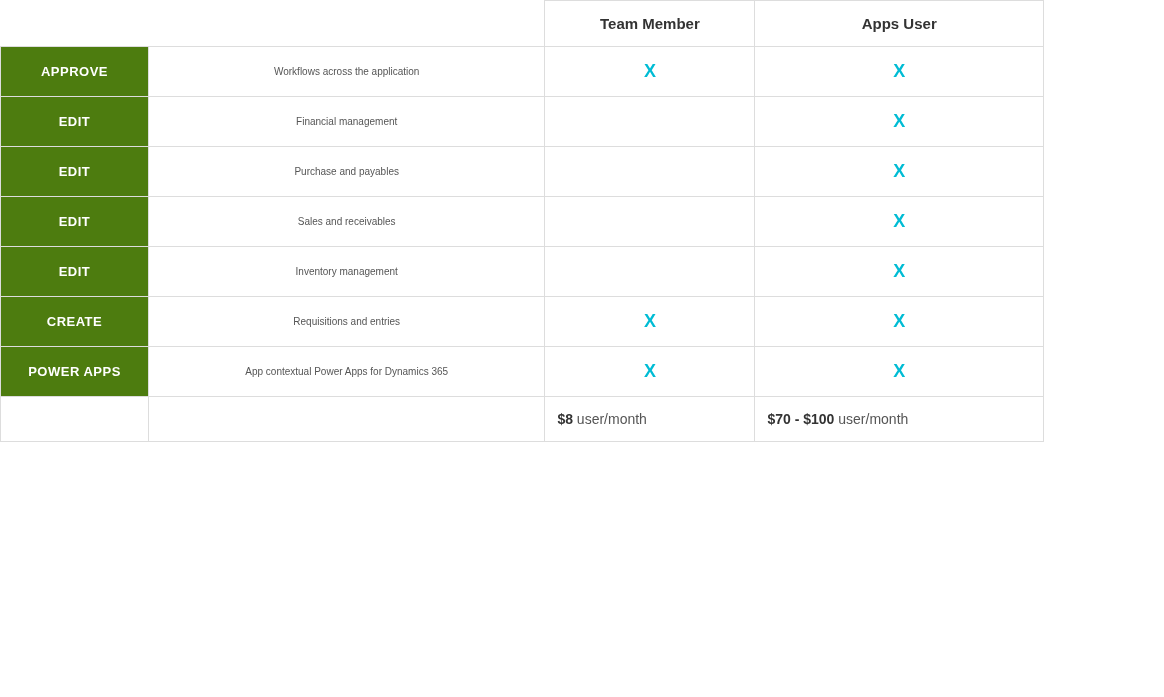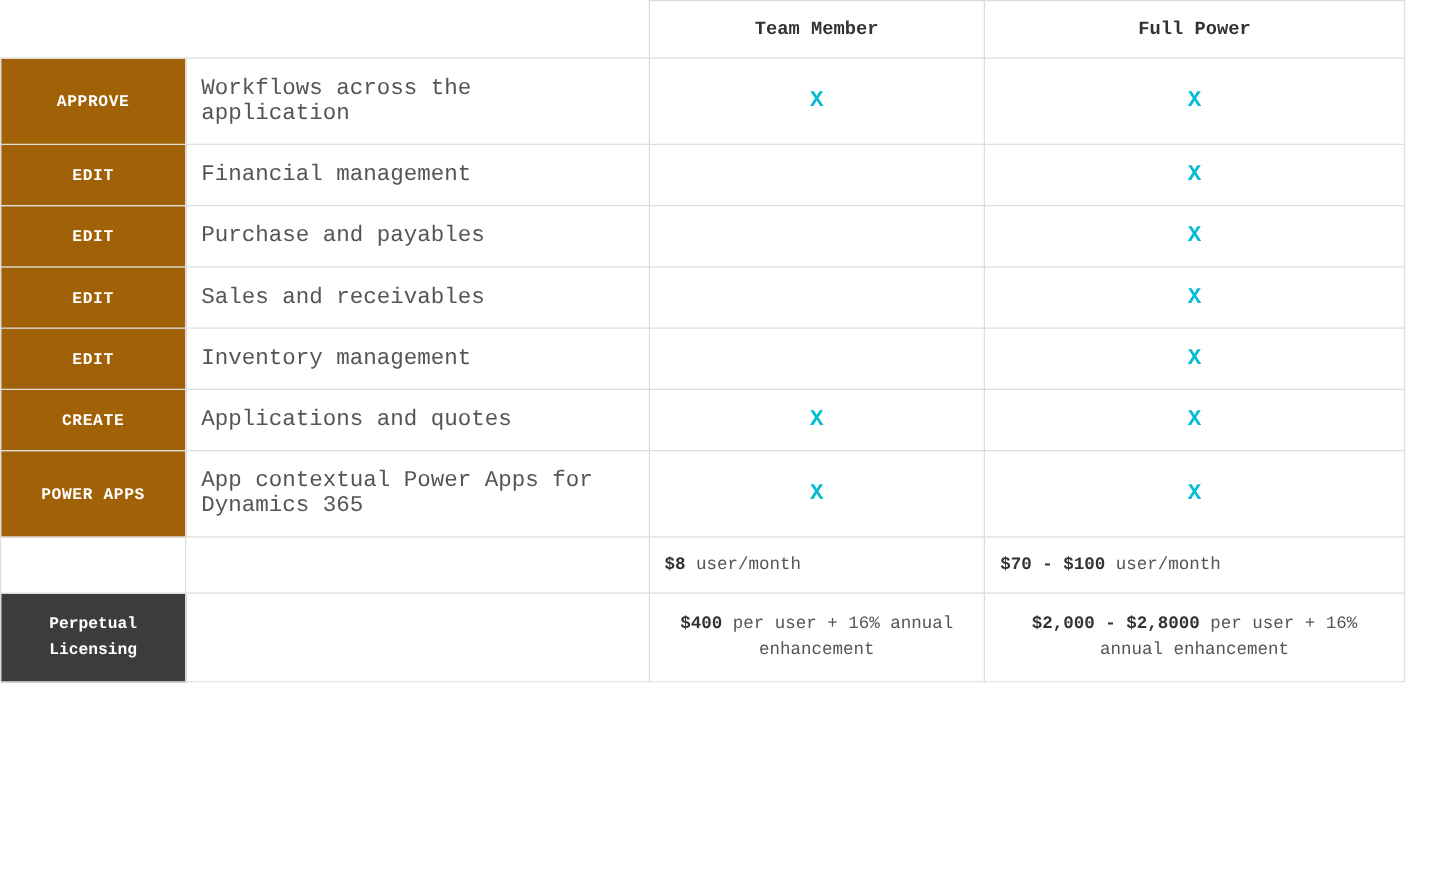--- a/index.html
+++ b/index.html
@@ -3,23 +3,22 @@
   <meta charset="utf-8">
   <style>
     * { box-sizing: border-box; margin: 0; padding: 0; }
     body {
       font-family: Arial, sans-serif;
       font-size: 14px;
       background: #fff;
       color: #333;
     }
     .table-wrapper {
-      width: 1124px;
+      width: 1044px;
       overflow: hidden;
-      font-family: Liberation Mono, monospace;
     }
     table {
       width: 100%;
       border-collapse: collapse;
     }
     thead th {
       background: #fff;
       border: 1px solid #ddd;
       padding: 14px 10px;
       text-align: center;
@@ -37,32 +36,32 @@
     }
     tbody tr {
       border-bottom: 1px solid #ddd;
     }
     tbody td {
       border: 1px solid #ddd;
       padding: 14px 12px;
       vertical-align: middle;
     }
     .action-cell {
-      background: #a16207;
+      background: #4d7c0f;
       color: #fff;
       font-weight: bold;
       font-size: 13px;
       text-align: center;
       width: 148px;
       letter-spacing: 0.5px;
     }
     .description-cell {
-      text-align: left;
+      text-align: center;
       color: #555;
-      font-size: 18px;
+      font-size: 10px;
     }
     .check-cell {
       text-align: center;
       font-size: 18px;
       font-weight: bold;
       color: #00bcd4;
     }
     .empty-cell {
       background: #fff;
     }
@@ -113,21 +112,21 @@
 </head>
 <body>
 
 <div class="table-wrapper">
   <table>
     <thead>
       <tr>
         <th style="border:none;background:transparent;width:148px;"></th>
         <th style="border:none;background:transparent;"></th>
         <th>Team Member</th>
-        <th>Full Power</th>
+        <th>Apps User</th>
       </tr>
     </thead>
     <tbody id="table-body">
     <tr>
           <td class="action-cell">APPROVE</td>
           <td class="description-cell">Workflows across the application</td>
           <td class="check-cell">X</td>
           <td class="check-cell">X</td>
         </tr>
         <tr>
@@ -149,37 +148,31 @@
           <td class="check-cell">X</td>
         </tr>
         <tr>
           <td class="action-cell">EDIT</td>
           <td class="description-cell">Inventory management</td>
           <td class="empty-cell"></td>
           <td class="check-cell">X</td>
         </tr>
         <tr>
           <td class="action-cell">CREATE</td>
-          <td class="description-cell">Applications and quotes</td>
+          <td class="description-cell">Requisitions and entries</td>
           <td class="check-cell">X</td>
           <td class="check-cell">X</td>
         </tr>
         <tr>
           <td class="action-cell">POWER APPS</td>
           <td class="description-cell">App contextual Power Apps for Dynamics 365</td>
           <td class="check-cell">X</td>
           <td class="check-cell">X</td>
         </tr>
         <tr class="saas-row">
           <td class="saas-action">SaaS Licensing</td>
           <td></td>
           <td class="saas-price"><strong>$8</strong> user/month</td>
           <td class="saas-price"><strong>$70 - $100</strong> user/month</td>
         </tr>
-        <tr>
-          <td class="perpetual-action">Perpetual<br>Licensing</td>
-          <td></td>
-          <td class="perpetual-price"><strong>$400</strong> per user + 16% annual enhancement</td>
-          <td class="perpetual-price"><strong>$2,000 - $2,8000</strong> per user + 16% annual enhancement</td>
-        </tr>
       </tbody>
   </table>
 </div>
 
 </body></html>

